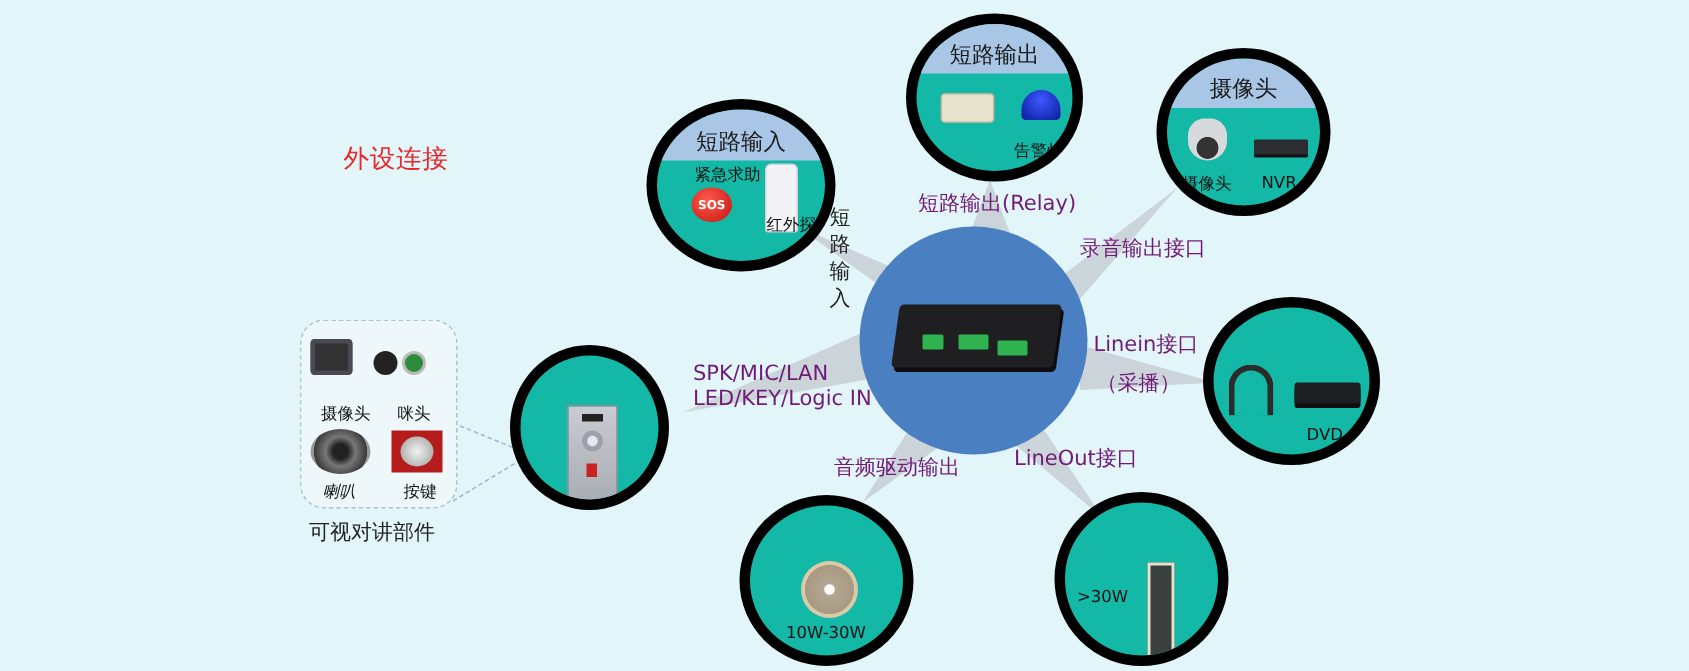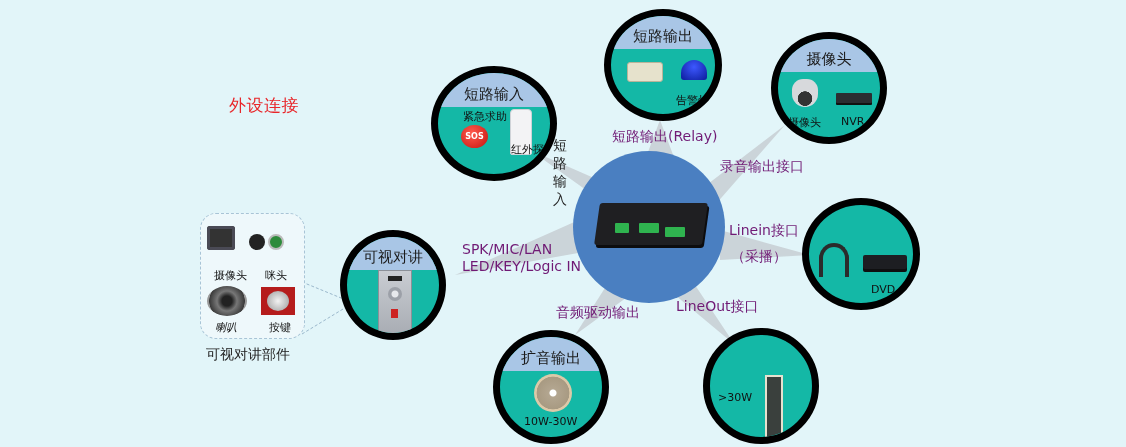--- a/index.html
+++ b/index.html
@@ -128,27 +128,25 @@
   <span class="cap" style="left:16px;top:96px;">耳机</span>
   <span class="cap" style="left:62px;top:78px;">DVD</span>
 </div>
 
 <div class="node" style="left:703px;top:328px;width:116px;height:116px;">
   <div style="position:absolute;left:55px;top:40px;width:14px;height:64px;background:#3a403d;border:2px solid #e7e1cf;"></div>
   <span class="cap" style="left:8px;top:56px;">&gt;30W</span>
 </div>
 
 <div class="node" style="left:493px;top:330px;width:116px;height:114px;">
-  <div class="band">扩音输出</div>
   <div style="position:absolute;left:34px;top:37px;width:38px;height:38px;border-radius:50%;background:radial-gradient(circle,#fff 0 3px,#b3a690 4px,#a89a82 60%,#dcc9a8 62%);"></div>
   <span class="cap" style="left:24px;top:78px;">10W-30W</span>
 </div>
 
 <div class="node" style="left:340px;top:230px;width:106px;height:110px;">
-  <div class="band">可视对讲</div>
   <div style="position:absolute;left:31px;top:33px;width:32px;height:62px;background:linear-gradient(#c9ccd2,#a9adb4);border:1px solid #8c9098;">
     <div style="position:absolute;left:9px;top:5px;width:14px;height:5px;background:#222;"></div>
     <div style="position:absolute;left:9px;top:16px;width:14px;height:14px;border-radius:50%;background:radial-gradient(circle,#e6e8ec 0 3px,#9ca0a8 4px);"></div>
     <div style="position:absolute;left:12px;top:38px;width:7px;height:9px;background:#c22;"></div>
   </div>
 </div>
 
 <div class="abs parts-box">
   <div style="position:absolute;left:6px;top:12px;width:28px;height:24px;background:#333;border-radius:3px;box-shadow:inset 0 0 0 3px #4a4a55;"></div>
   <div style="position:absolute;left:48px;top:20px;width:38px;height:16px;">

